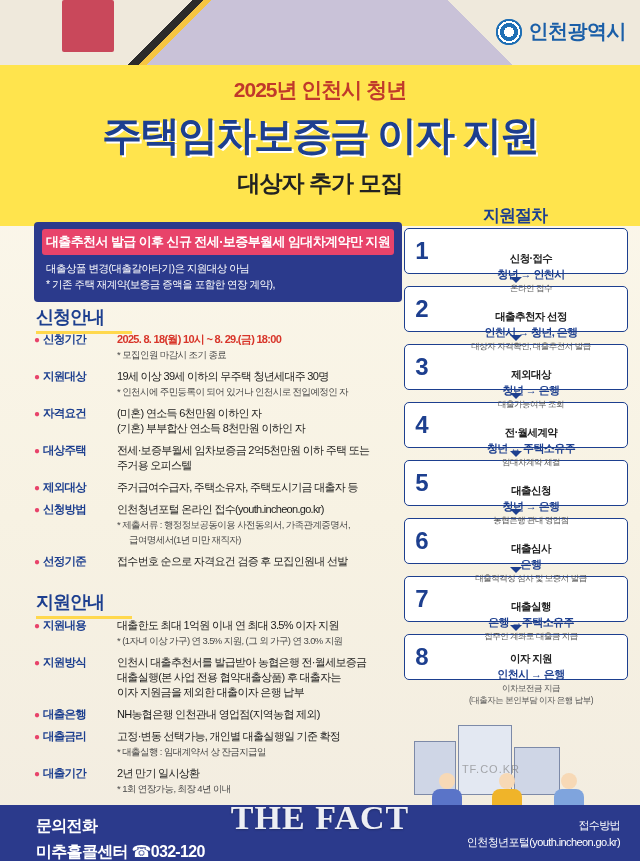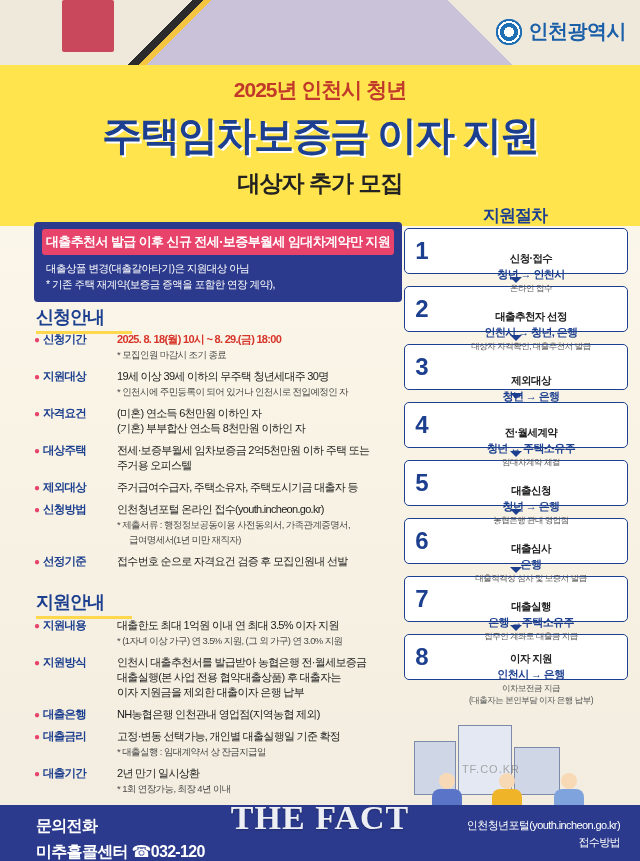--- a/index.html
+++ b/index.html
@@ -313,20 +313,21 @@
         <div class="s-note">대상자 자격확인, 대출추천서 발급</div>
       </div>
     </div>
     <div class="arrow"></div>
 
     <div class="step">
       <div class="num">3</div>
       <div class="body">
         <div class="s-title">제외대상</div>
         <div class="s-main">청년 → 은행</div>
+        <div class="s-note">대출가능여부 조회</div>
       </div>
     </div>
     <div class="arrow"></div>
 
     <div class="step">
       <div class="num">4</div>
       <div class="body">
         <div class="s-title">전·월세계약</div>
         <div class="s-main">청년 ↔ 주택소유주</div>
         <div class="s-note">임대차계약 체결</div>
@@ -395,20 +396,20 @@
   </div>
 
   <div class="wm-small" style="bottom:86px;color:rgba(120,120,120,.6)">TF.CO.KR</div>
 
   <div class="footer">
     <div class="f-left">
       <div>문의전화</div>
       <div>미추홀콜센터 ☎032-120</div>
     </div>
     <div class="f-right">
+      <div>접수방법</div>
       <div>인천청년포털(youth.incheon.go.kr)</div>
-      <div>접수방법</div>
     </div>
   </div>
 
   <div class="wm-the-fact">THE FACT</div>
 
 </div>
 
 </body></html>

